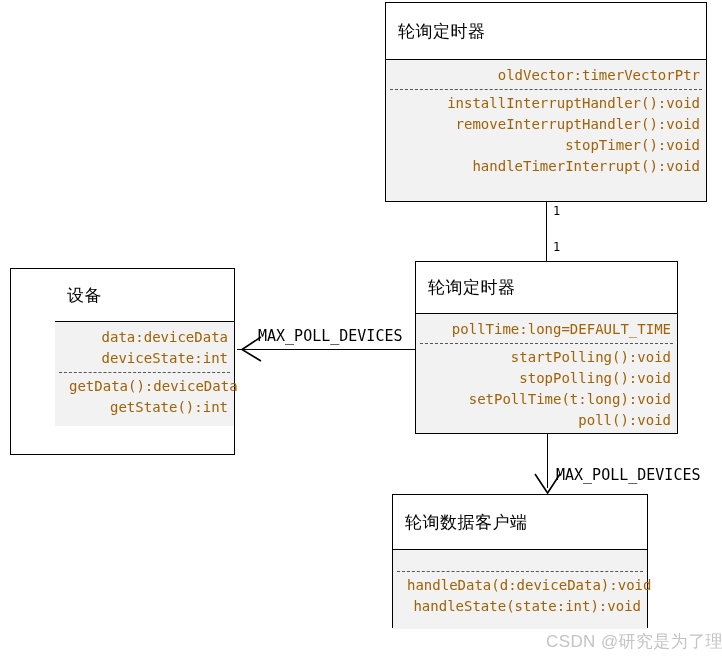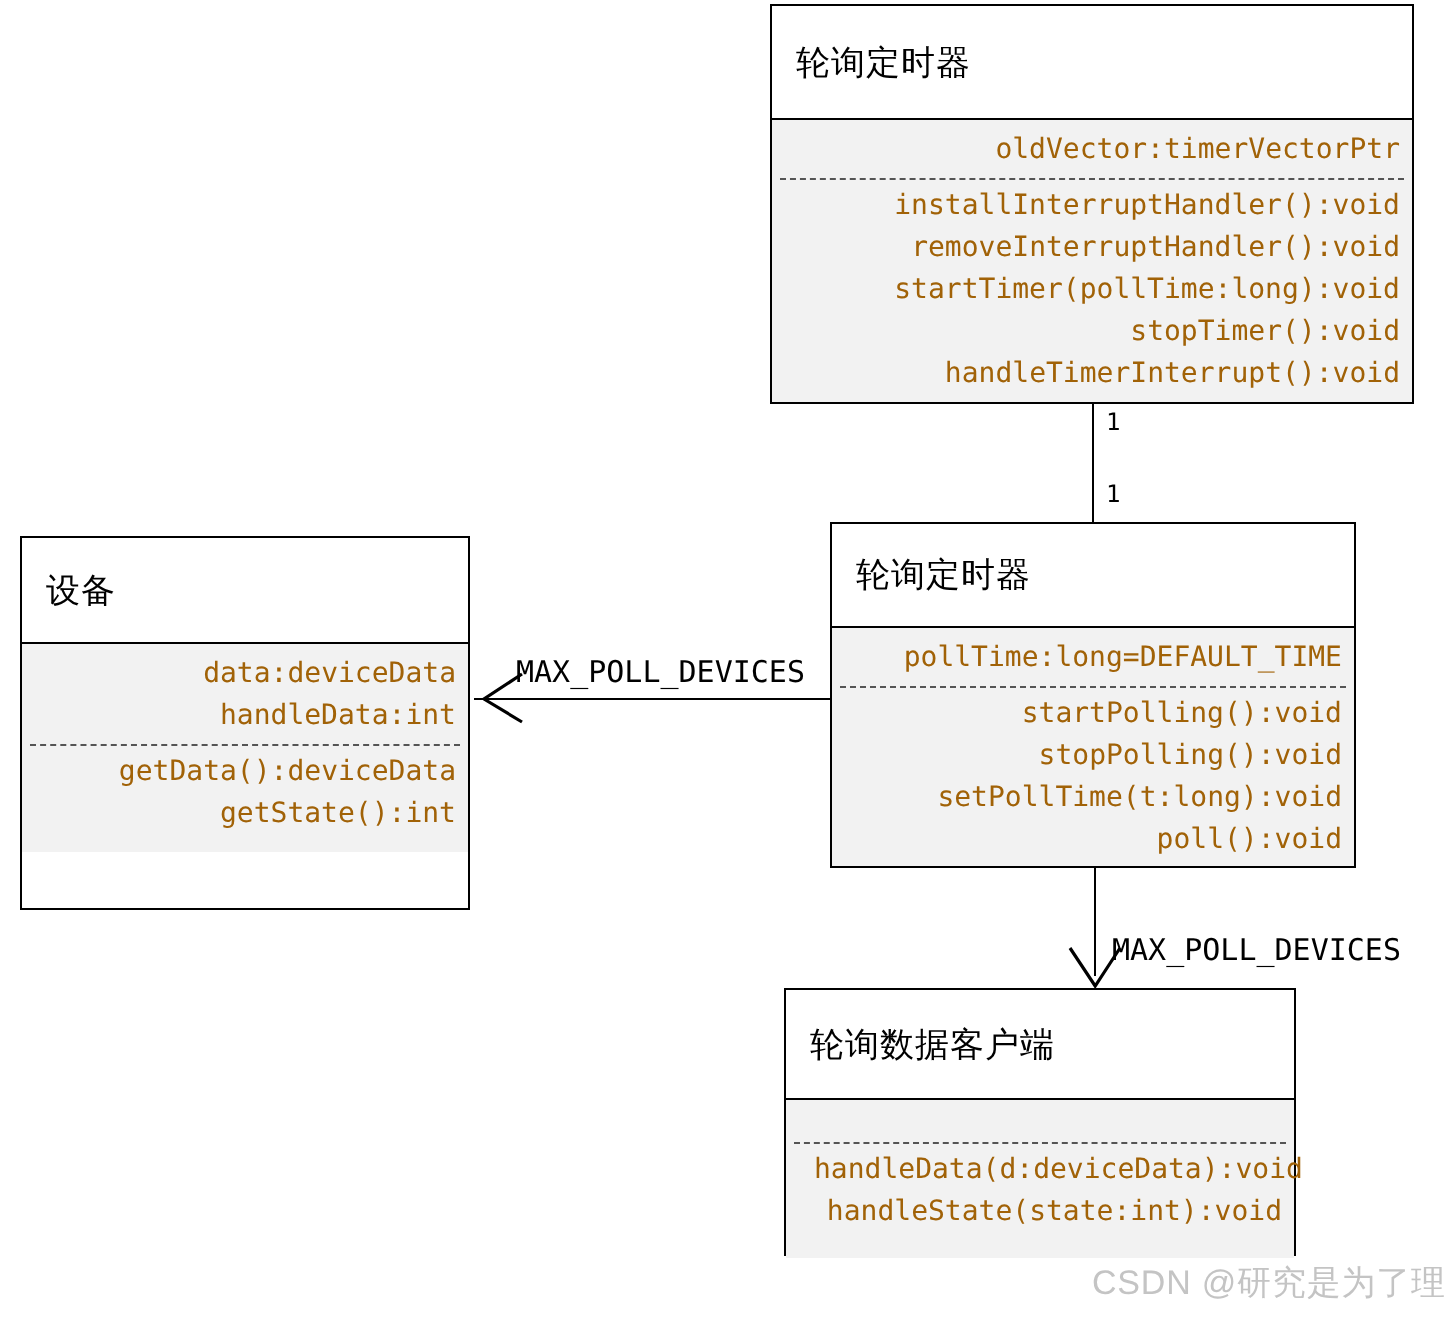--- a/index.html
+++ b/index.html
@@ -111,21 +111,20 @@
   <div class="uml-class" style="left:385px; top:2px; width:322px; height:200px;">
     <div class="uml-title" style="height:57px;">轮询定时器</div>
     <div class="uml-body" style="height:141px;">
       <div class="uml-attrs">
         <div class="uml-line">oldVector:timerVectorPtr</div>
       </div>
       <div class="uml-sep"></div>
       <div class="uml-ops">
         <div class="uml-line">installInterruptHandler():void</div>
         <div class="uml-line">removeInterruptHandler():void</div>
-        <div class="uml-line">startTimer(pollTime:long):void</div>
         <div class="uml-line">stopTimer():void</div>
         <div class="uml-line">handleTimerInterrupt():void</div>
       </div>
     </div>
   </div>
 
   <div class="uml-class" style="left:415px; top:261px; width:263px; height:173px;">
     <div class="uml-title" style="height:52px;">轮询定时器</div>
     <div class="uml-body" style="height:119px;">
       <div class="uml-attrs">
@@ -134,26 +133,26 @@
       <div class="uml-sep"></div>
       <div class="uml-ops">
         <div class="uml-line">startPolling():void</div>
         <div class="uml-line">stopPolling():void</div>
         <div class="uml-line">setPollTime(t:long):void</div>
         <div class="uml-line">poll():void</div>
       </div>
     </div>
   </div>
 
-  <div class="uml-class" style="left:10px; top:268px; width:225px; height:187px;">
+  <div class="uml-class" style="left:10px; top:268px; width:225px; height:187px;padding-left:44px;">
     <div class="uml-title" style="height:53px;">设备</div>
     <div class="uml-body" style="height:104px;">
       <div class="uml-attrs">
         <div class="uml-line">data:deviceData</div>
-        <div class="uml-line">handleData:int</div>
+        <div class="uml-line">deviceState:int</div>
       </div>
       <div class="uml-sep"></div>
       <div class="uml-ops">
         <div class="uml-line">getData():deviceData</div>
         <div class="uml-line">getState():int</div>
       </div>
     </div>
   </div>
 
   <div class="uml-class" style="left:392px; top:494px; width:256px; height:134px;">

